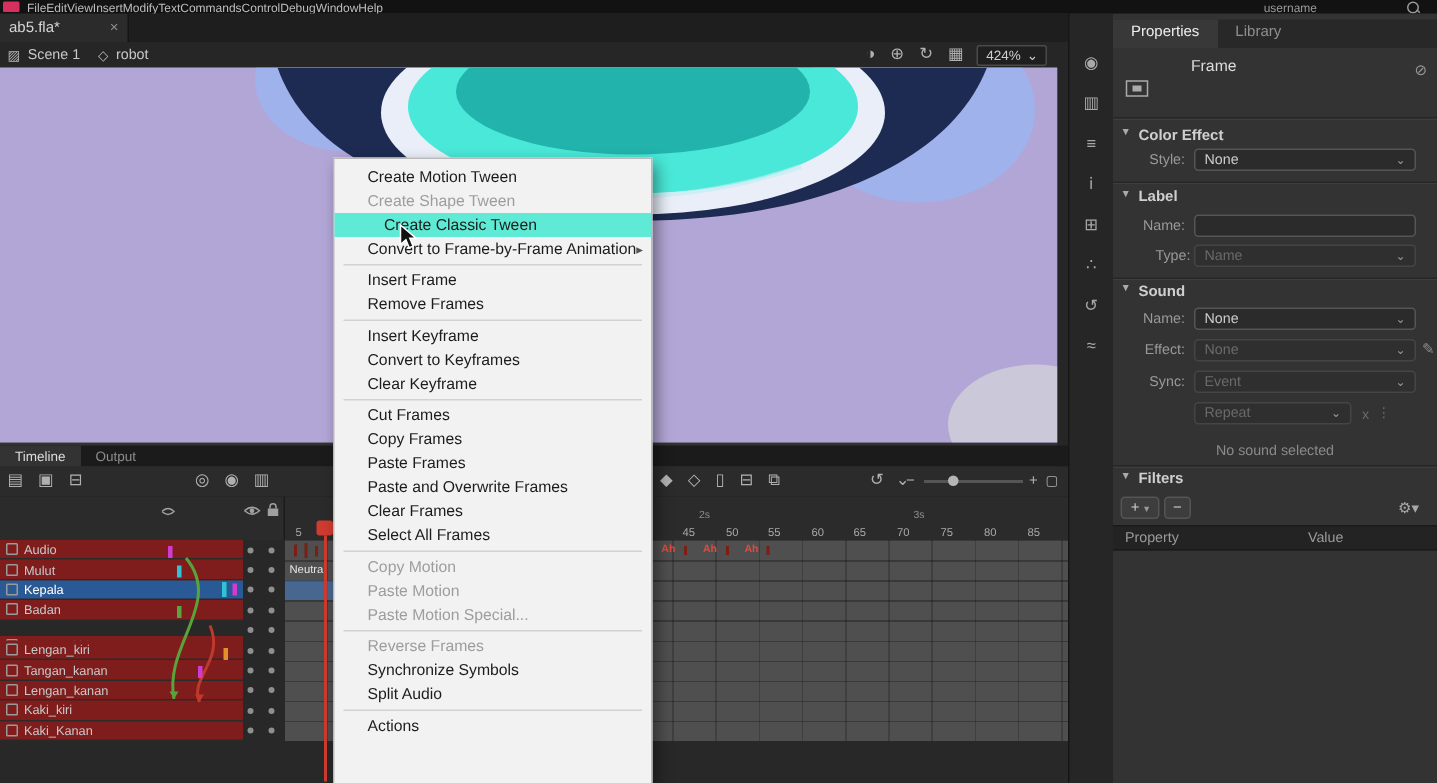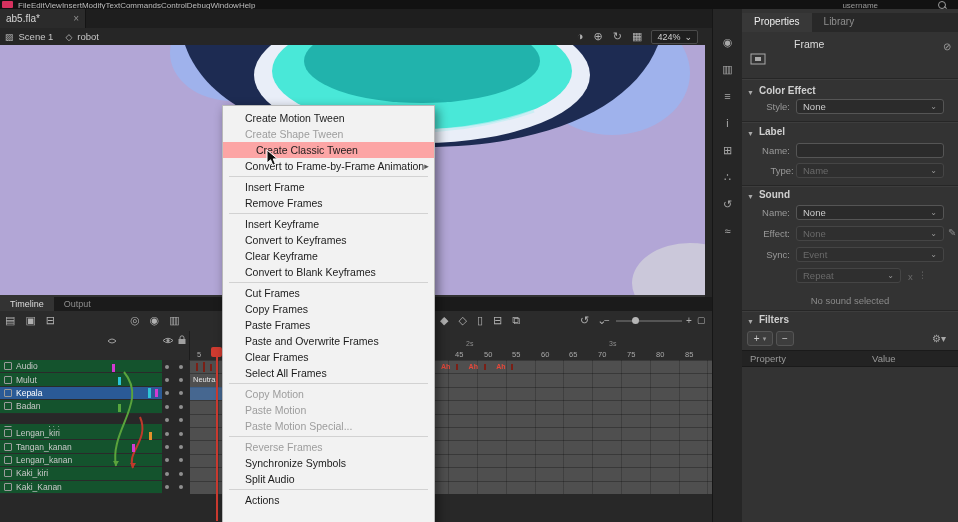--- a/index.html
+++ b/index.html
@@ -31,37 +31,37 @@
            color:#cfcfcf;font-size:9px;padding:1px 5px;}
 
   
   .stage{left:0;top:45px;width:705px;height:250px;overflow:hidden;background:#b2a6d6;}
   .stage-gap{left:705px;top:28px;width:7px;height:494px;background:#262626;}
 
   
   .ctxmenu{left:222px;top:105px;width:213px;height:430px;background:#f2f2f2;border:1px solid #b9b9b9;
            box-shadow:3px 4px 10px rgba(0,0,0,.45);z-index:50;padding-top:4px;box-sizing:border-box;}
   .cm-item{height:16px;line-height:16px;font-size:10.5px;color:#1c1c1c;padding:0 8px 0 22px;display:flex;white-space:nowrap;}
-  .cm-item.hl{background:#fca5a5;padding-left:33px;}
+  .cm-item.hl{background:#5eead4;padding-left:33px;}
   .cm-item.dis{color:#9d9d9d;}
   .cm-sub{margin-left:auto;color:#555;font-size:9px;}
   .cm-sep{height:1px;background:#d2d2d2;margin:2px 6px;}
 
   
   .tl-tabs{left:0;top:297px;width:712px;height:14px;background:#1b1b1b;display:flex;font-size:9px;color:#8d8d8d;text-align:right;}
   .tl-tab{padding:2px 10px;}
   .tl-tab.active{background:#333;color:#ddd;}
   .tl-toolbar{left:0;top:311px;width:712px;height:20px;background:#2b2b2b;border-bottom:1px solid #1a1a1a;}
   .tl-head{left:0;top:331px;width:712px;height:29px;background:#2b2b2b;border-bottom:1px solid #1f1f1f;}
   .tl-body{left:0;top:360px;width:712px;height:162px;background:#282828;overflow:hidden;}
   .framegrid{position:absolute;left:190px;top:0;width:522px;height:134px;background:#4f4f4f;}
   .framegrid:before{content:"";position:absolute;inset:0;
      background:repeating-linear-gradient(90deg,transparent 0 27.8px,rgba(0,0,0,.20) 27.8px 28.8px),
                 repeating-linear-gradient(0deg,transparent 0 12.4px,rgba(0,0,0,.28) 12.4px 13.4px);}
-  .lrow{position:absolute;left:0;width:162px;height:13.4px;display:flex;align-items:center;background:#14532d;
+  .lrow{position:absolute;left:0;width:162px;height:13.4px;display:flex;align-items:center;background:#7f1d1d;
         color:#c9c9c9;font-size:8.5px;box-sizing:border-box;border-bottom:1px solid #2a2a2a;padding-left:4px;gap:4px;}
   .lrow.sel{background:#2a5a96;color:#fff;}
   .lrow .lic{width:6px;height:6px;border:1px solid #9a9a9a;border-radius:1px;flex:0 0 auto;}
   .ldot{position:absolute;width:4px;height:4px;border-radius:50%;background:#8f8f8f;}
   .rulnum{position:absolute;color:#a8a8a8;font-size:7.5px;top:19px;}
   .rulsec{position:absolute;color:#8d8d8d;font-size:7px;top:9px;}
   .ahlab{position:absolute;color:#e8483a;font-size:7px;font-weight:bold;}
   .kftick{position:absolute;width:3px;height:9px;background:#d2543c;}
   .wavebit{position:absolute;width:2px;background:#7a1f16;}
   .playhead-line{position:absolute;left:216px;top:357px;width:2px;height:164px;background:#cf3b30;z-index:6;}
@@ -70,21 +70,21 @@
   
   .dock{left:712px;top:9px;width:29px;height:513px;background:#262626;border-left:1px solid #161616;border-right:1px solid #161616;}
   .dock .icn{position:absolute;left:0;width:29px;text-align:center;font-size:11px;color:#a8a8a8;}
 
   
   .props{left:742px;top:9px;width:216px;height:513px;background:#333;font-size:10px;color:#c9c9c9;}
   .p-tabs{position:absolute;left:0;top:4px;width:216px;height:19px;background:#282828;display:flex;font-size:10px;}
   .p-tab{padding:3px 12px;color:#8f8f8f;}
   .p-tab.active{background:#383838;color:#eee;}
   .p-divider{position:absolute;left:0;width:216px;height:1px;background:#262626;border-bottom:1px solid #3d3d3d;}
-  .p-sec{position:absolute;left:5px;color:#cfcfcf;font-size:10px;font-weight:bold;display:flex;align-items:flex-end;gap:5px;}
+  .p-sec{position:absolute;left:5px;color:#cfcfcf;font-size:10px;font-weight:bold;display:flex;align-items:flex-start;gap:5px;}
   .p-sec .tri{font-size:7px;color:#aaa;}
   .p-lab{position:absolute;width:48px;text-align:right;color:#999;font-size:9.5px;}
   .p-ctl{position:absolute;left:54px;width:148px;height:15px;background:#2b2b2b;border:1px solid #555;border-radius:3px;
          color:#ccc;font-size:9.5px;display:flex;align-items:center;padding:0 6px;box-sizing:border-box;}
   .p-ctl .arr{margin-left:auto;color:#999;font-size:8px;}
   .p-ctl.dis{color:#6a6a6a;border-color:#454545;background:#2f2f2f;}
   .p-status{position:absolute;left:0;width:216px;text-align:center;color:#8a8a8a;font-size:9.5px;}
   .p-btn{position:absolute;height:15px;background:#3d3d3d;border:1px solid #555;border-radius:3px;color:#ccc;
          font-size:10px;display:flex;align-items:center;justify-content:center;gap:3px;box-sizing:border-box;}
   .p-tablehead{position:absolute;left:0;width:216px;height:15px;background:#232323;color:#9a9a9a;font-size:9.5px;
@@ -464,23 +464,20 @@
       <div class="cm-sep"></div>
       <div class="cm-item">
         <span class="cm-label">Insert Keyframe</span>
       </div>
       <div class="cm-item">
         <span class="cm-label">Convert to Keyframes</span>
       </div>
       <div class="cm-item">
         <span class="cm-label">Clear Keyframe</span>
       </div>
-      <div class="cm-item">
-        <span class="cm-label">Convert to Blank Keyframes</span>
-      </div>
       <div class="cm-sep"></div>
       <div class="cm-item">
         <span class="cm-label">Cut Frames</span>
       </div>
       <div class="cm-item">
         <span class="cm-label">Copy Frames</span>
       </div>
       <div class="cm-item">
         <span class="cm-label">Paste Frames</span>
       </div>

